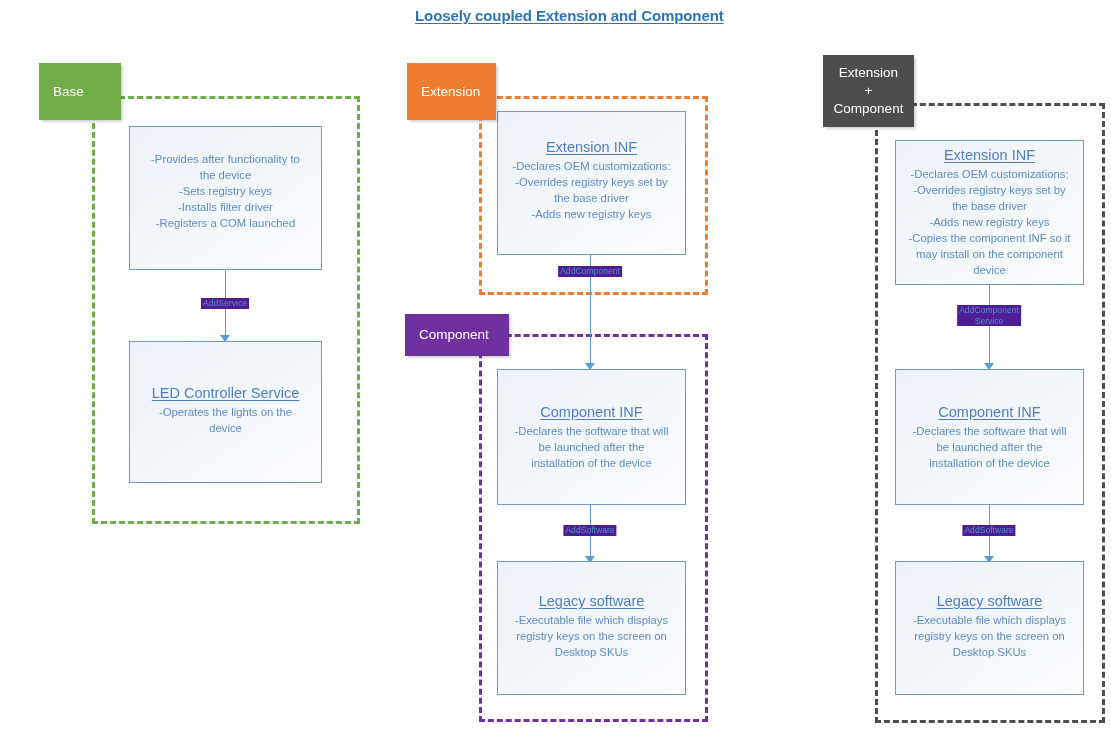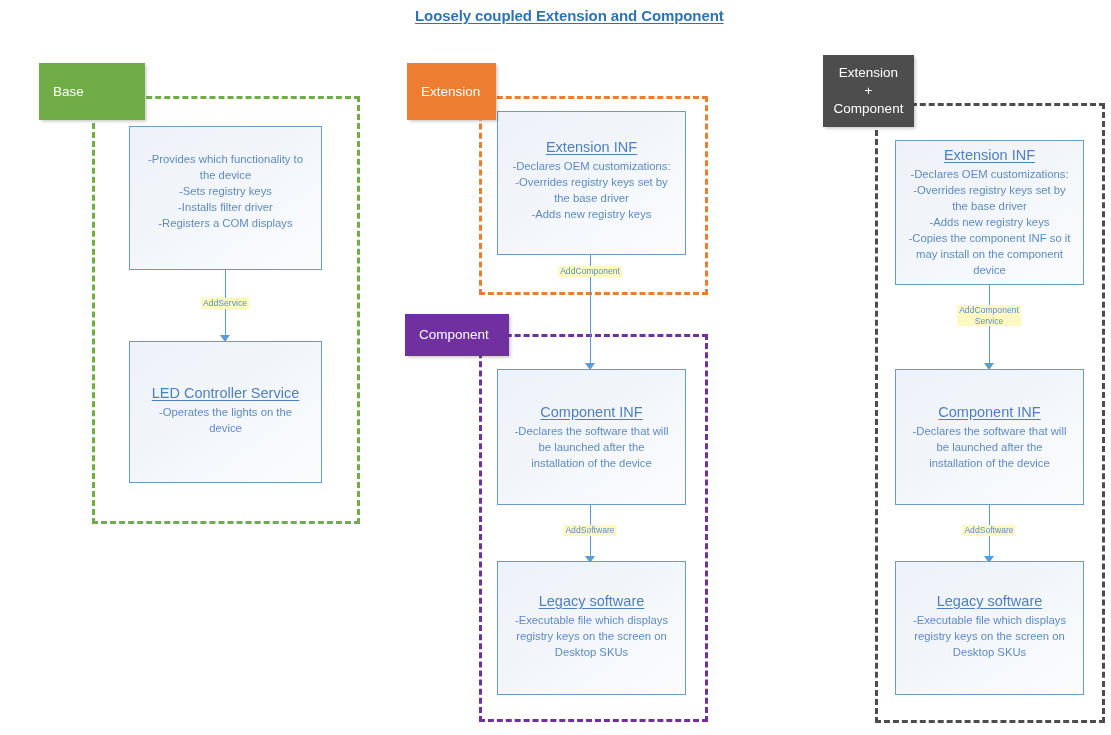--- a/index.html
+++ b/index.html
@@ -98,47 +98,47 @@
   }
   .conn-label {
     position: absolute;
     font-size: 8.6px;
     color: #5B8FC9;
     text-align: center;
     white-space: nowrap;
     line-height: 1.25;
     transform: translateX(-50%);
     z-index: 6;
-    background: #fef9c3;
+    background: #4c1d95;
     padding: 0 2px;
   }
 </style>
 </head>
 <body>
 
 <div class="canvas">
 
   <div class="col-title" style="left:383px; top:7px;">Loosely coupled Extension and Component</div>
 
 
   <div class="group-frame" style="left:60px; top:96px; width:268px; height:428px; border:3px dashed #70AD47; border-top-color:transparent;"></div>
   <div class="group-frame" style="left:60px; top:96px; width:268px; height:0; border-top:3px dashed #70AD47;"></div>
 
-  <div class="group-label left-align" style="left:7px; top:63px; width:106px; height:57px; background:#70AD47;">
+  <div class="group-label left-align" style="left:7px; top:63px; width:82px; height:57px; background:#70AD47;">
     <span>Base</span>
   </div>
 
   <div class="node" style="left:97px; top:126px; width:193px; height:144px;">
     <div class="node-inner" style="top:24px;">
       <div class="node-lines">
-        <div>-Provides which functionality to</div>
+        <div>-Provides after functionality to</div>
         <div>the device</div>
         <div>-Sets registry keys</div>
         <div>-Installs filter driver</div>
-        <div>-Registers a COM displays</div>
+        <div>-Registers a COM launched</div>
       </div>
     </div>
   </div>
 
   <div class="conn" style="left:193px; top:270px; height:72px;">
     <div class="conn-line" style="height:65px;"></div>
     <div class="conn-head" style="top:65px;"></div>
   </div>
   <div class="conn-label" style="left:193px; top:298px;">AddService</div>
 

